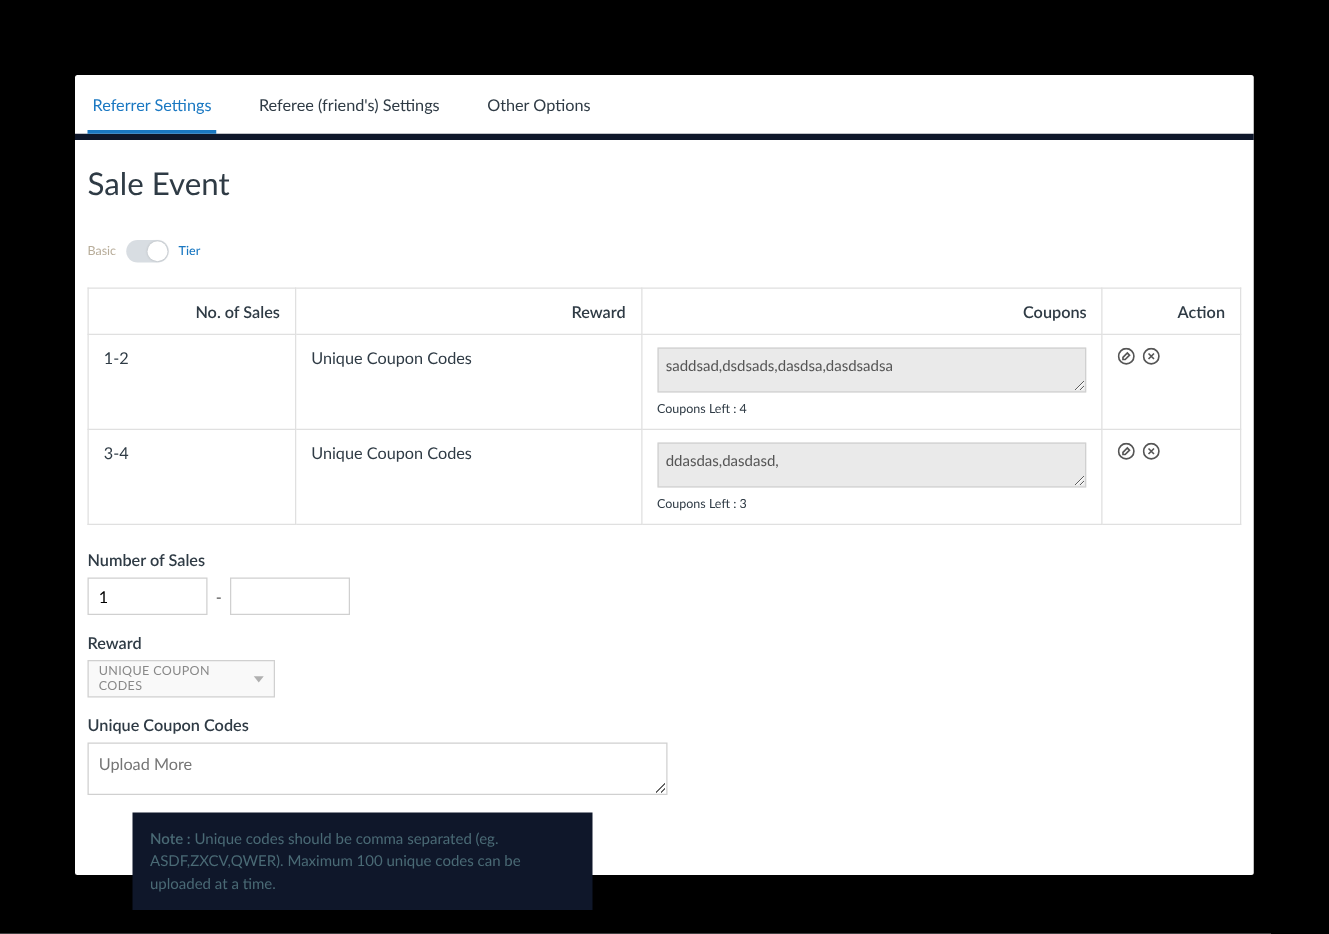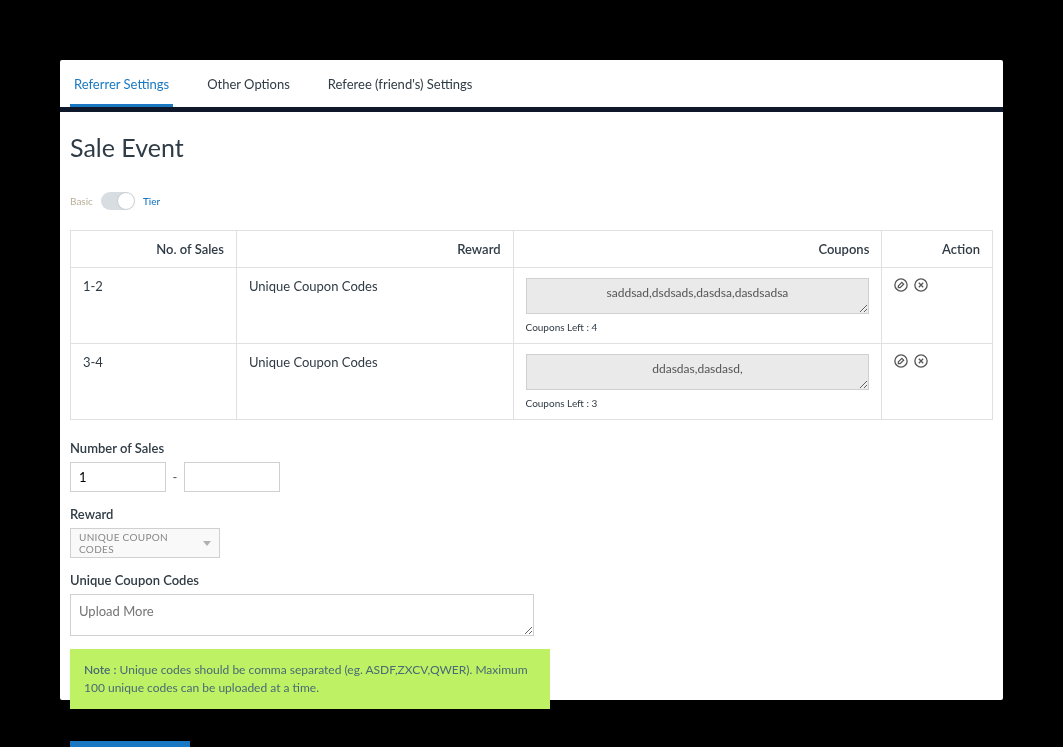--- a/index.html
+++ b/index.html
@@ -97,21 +97,20 @@
       width: 100%;
       height: 36px;
       background: #eaeaea;
       border: 1px solid #d0d0d0;
       resize: both;
       font-family: inherit;
       font-size: 12px;
       color: #555;
       padding: 6px;
       margin-bottom: 4px;
-      text-align: center;
     }
     .coupons-left {
       font-size: 10px;
       color: #2f3b45;
     }
     .action-icons {
       display: flex;
       gap: 6px;
       align-items: center;
     }
@@ -171,27 +170,28 @@
     }
     .upload-area {
       width: 464px;
       height: 42px;
       padding: 8px;
       font-size: 13px;
       color: #999;
       resize: both;
     }
     .note-box {
-      width: 480px;
-      background: #bef264;
+      width: 368px;
+      background: #0f172a;
       padding: 12px 14px;
       font-size: 12px;
       color: #4a6a75;
       margin-top: 10px;
       line-height: 1.5;
+      margin-left: 36px;
     }
     .note-box .note-label { font-weight: 600; }
     .btn-primary {
       background: #1a78c2;
       color: #fff;
       border: none;
       font-size: 15px;
       padding: 12px 20px;
       cursor: pointer;
       margin-top: 18px;
@@ -202,22 +202,22 @@
     .col-coupons { width: 40%; }
     .col-action { width: 12%; }
   </style>
 </head>
 <body>
 
 <div class="page">
 
   <div class="tabs">
     <div class="tab active">Referrer Settings</div>
+    <div class="tab">Referee (friend's) Settings</div>
     <div class="tab">Other Options</div>
-    <div class="tab">Referee (friend's) Settings</div>
   </div>
 
   <div class="content">
 
     <h2 class="page-title">Sale Event</h2>
 
     <div class="toggle-row">
       <span class="toggle-label-left">Basic</span>
       <div class="switch">
         <div class="switch-knob"></div>

